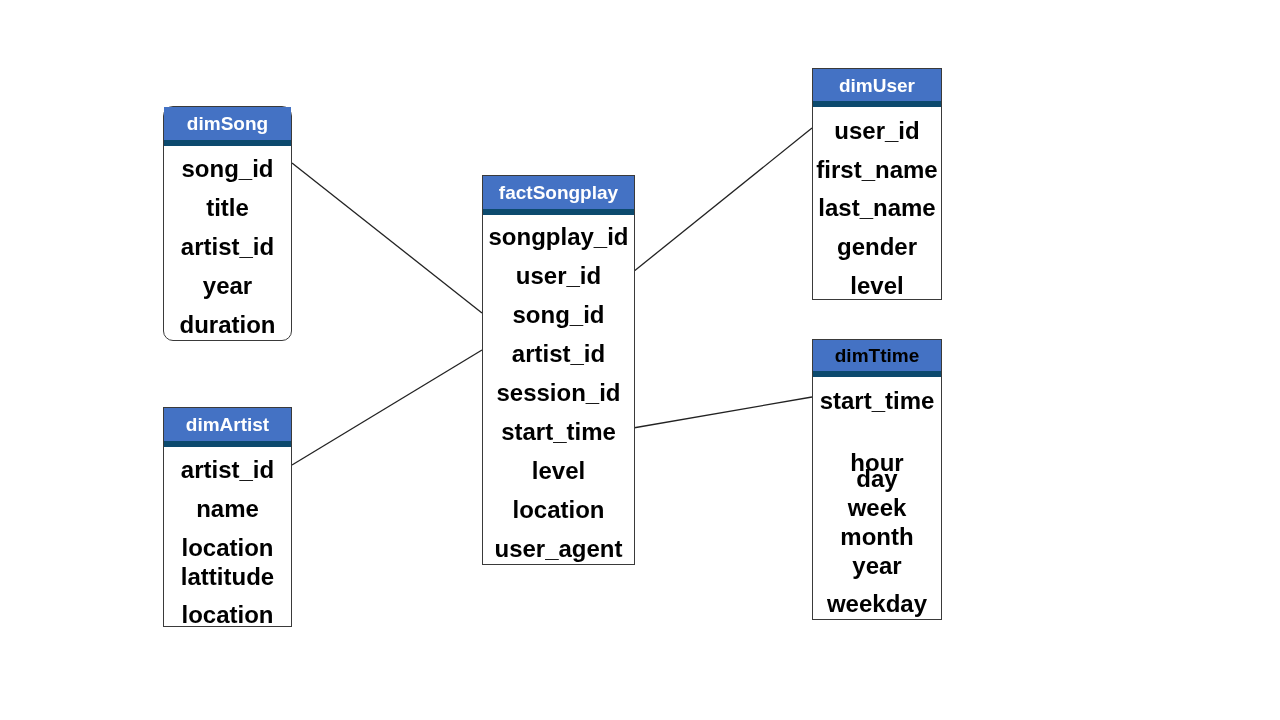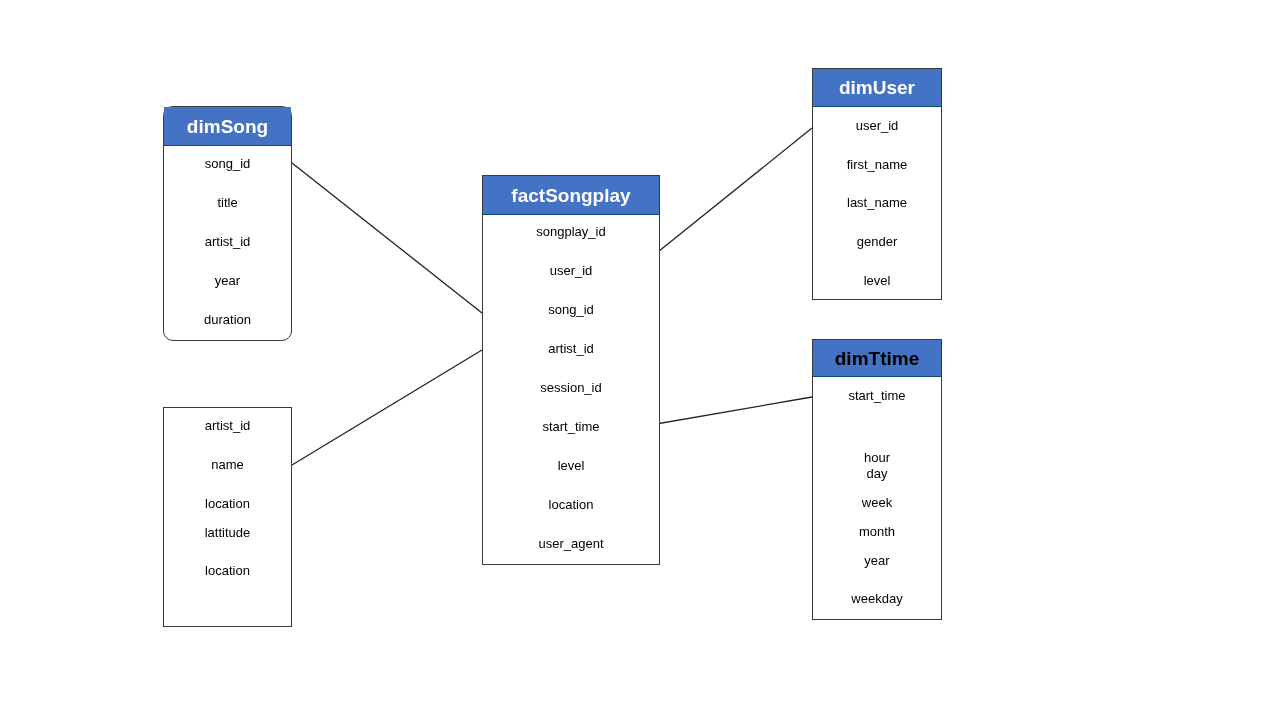--- a/index.html
+++ b/index.html
@@ -37,34 +37,35 @@
     box-sizing: border-box;
     background: #4472c4;
     color: #ffffff;
     font-weight: bold;
     font-size: 19px;
     text-align: center;
     line-height: 1.0;
     display: flex;
     align-items: center;
     justify-content: center;
-    border-bottom: 1px solid #0c4a6e;
+    border-bottom: 6px solid #0c4a6e;
   }
   .entity-fields {
     position: relative;
   }
   .field {
     position: absolute;
     left: 0;
     width: 100%;
     text-align: center;
-    font-size: 13px;
+    font-size: 24px;
     color: #000000;
     line-height: 1.0;
     white-space: nowrap;
+    font-weight: bold;
   }
 </style>
 </head>
 <body>
 
 <div id="canvas">
   <svg id="links">
       <line x1="292" y1="163" x2="482" y2="313" stroke="#222222" stroke-width="1.3"></line>
       <line x1="292" y1="465" x2="482" y2="350" stroke="#222222" stroke-width="1.3"></line>
       <line x1="633" y1="272" x2="812" y2="128" stroke="#222222" stroke-width="1.3"></line>
@@ -74,29 +75,30 @@
       <div class="entity-header" style="height: 39px; background: rgb(68, 114, 196); color: rgb(255, 255, 255);">dimSong</div>
       <div class="entity-fields" style="height: 196px;">
         <div class="field" style="top: 11px;">song_id</div>
         <div class="field" style="top: 50px;">title</div>
         <div class="field" style="top: 89px;">artist_id</div>
         <div class="field" style="top: 128px;">year</div>
         <div class="field" style="top: 167px;">duration</div>
       </div>
     </div>
     <div class="entity" style="left: 163px; top: 407px; width: 129px; height: 220px; border-color: rgb(58, 58, 58);">
+      <div class="entity-header" style="height: 39px; background: rgb(68, 114, 196); color: rgb(255, 255, 255);">dimArtist</div>
       <div class="entity-fields" style="height: 181px;">
         <div class="field" style="top: 11px;">artist_id</div>
         <div class="field" style="top: 50px;">name</div>
         <div class="field" style="top: 89px;">location</div>
         <div class="field" style="top: 118px;">lattitude</div>
         <div class="field" style="top: 156px;">location</div>
       </div>
     </div>
-    <div class="entity" style="left: 482px; top: 175px; width: 178px; height: 390px; border-color: rgb(58, 58, 58);">
+    <div class="entity" style="left: 482px; top: 175px; width: 153px; height: 390px; border-color: rgb(58, 58, 58);">
       <div class="entity-header" style="height: 39px; background: rgb(68, 114, 196); color: rgb(255, 255, 255);">factSongplay</div>
       <div class="entity-fields" style="height: 351px;">
         <div class="field" style="top: 10px;">songplay_id</div>
         <div class="field" style="top: 49px;">user_id</div>
         <div class="field" style="top: 88px;">song_id</div>
         <div class="field" style="top: 127px;">artist_id</div>
         <div class="field" style="top: 166px;">session_id</div>
         <div class="field" style="top: 205px;">start_time</div>
         <div class="field" style="top: 244px;">level</div>
         <div class="field" style="top: 283px;">location</div>

